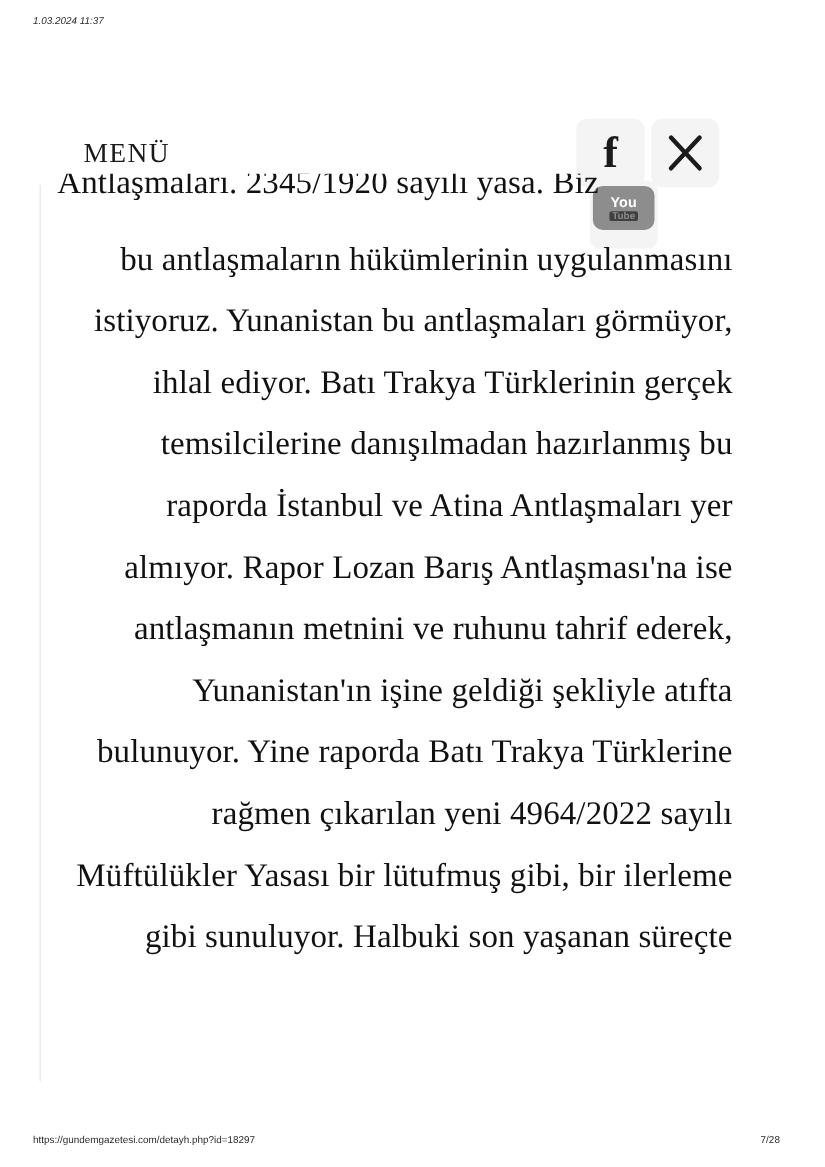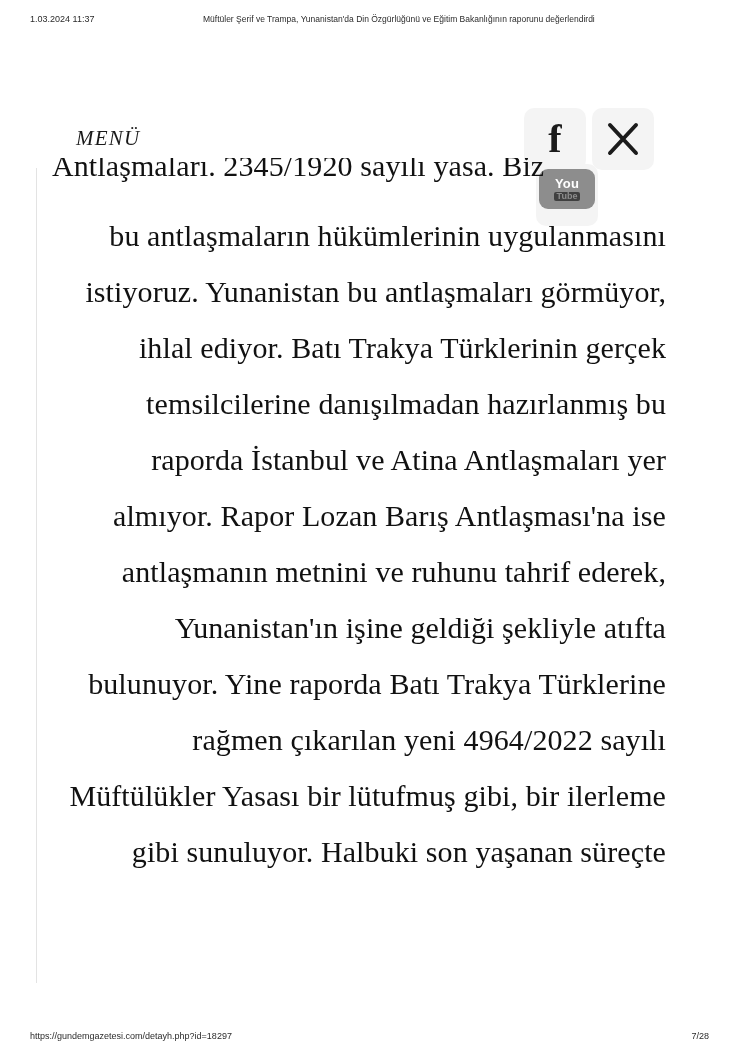--- a/index.html
+++ b/index.html
@@ -25,20 +25,21 @@
     height: 16px;
     font-family: "Liberation Sans", sans-serif;
     font-size: 9px;
     color: #2b2b2b;
   }
   .print-header .date {
     position: absolute;
     left: 30px;
     top: 0;
     white-space: nowrap;
+    font-style: italic;
   }
   .print-header .doc-title {
     position: absolute;
     left: 203px;
     top: 0;
     white-space: nowrap;
     font-size: 8.5px;
   }
 
   
@@ -82,24 +83,23 @@
     width: 1px;
     height: 815px;
     background: #e3e3e3;
   }
 
   .menu-label {
     position: absolute;
     left: 76px;
     top: 78px;
     font-family: "Liberation Serif", serif;
-    font-size: 21px;
+    font-size: 25px;
     letter-spacing: 1.2px;
     color: #1a1a1a;
-    font-style: italic;
   }
 
   
   .social {
     position: absolute;
     top: 12px;
     left: 518px;
     width: 140px;
     height: 140px;
   }
@@ -181,21 +181,20 @@
   }
   .article p {
     margin: 16px;
   }
 </style>
 </head>
 <body>
 
 <div class="print-header">
   <div class="date">1.03.2024 11:37</div>
-  <div class="doc-title">Müftüler Şerif ve Trampa, Yunanistan'da Din Özgürlüğünü ve Eğitim Bakanlığının raporunu değerlendirdi</div>
 </div>
 
 <div class="page-content">
 
   <div class="gutter-rule"></div>
 
   <div class="menu-label">MENÜ</div>
 
   <div class="social">
     <div class="chip chip-fb"></div>

